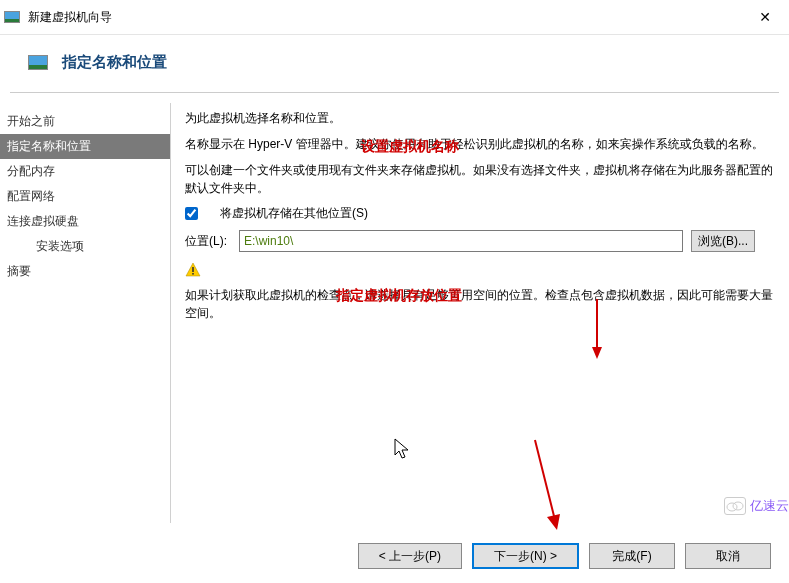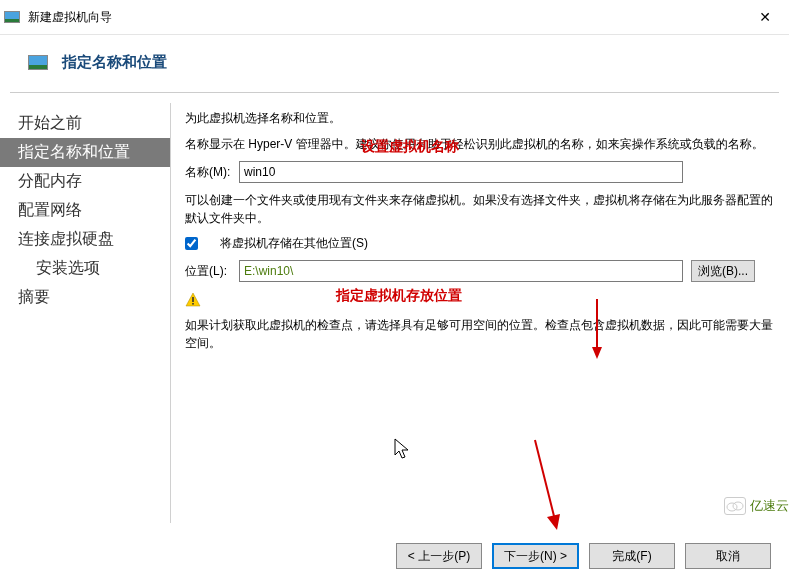--- a/index.html
+++ b/index.html
@@ -7,47 +7,47 @@
 .titlebar { height: 30px; display: flex; align-items: center; padding: 17px 4px; border-bottom: 1px solid #e5e5e5; }
 .titlebar-icon { width: 16px; height: 12px; background: linear-gradient(to bottom, #4aa3df 0%, #4aa3df 70%, #2a7a3a 70%, #2a7a3a 100%); margin-right: 8px; border: 1px solid #888; }
 .titlebar-title { flex: 1; font-size: 12px; }
 .titlebar-close { width: 40px; height: 30px; display: flex; align-items: center; justify-content: center; font-size: 14px; cursor: default; }
 .header { padding: 18px 10px 20px 28px; display: flex; align-items: center; gap: 14px; }
 .header-icon { width: 20px; height: 15px; background: linear-gradient(to bottom, #4aa3df 0%, #4aa3df 70%, #2a7a3a 70%, #2a7a3a 100%); border: 1px solid #888; }
 .header-title { font-size: 15px; font-weight: bold; color: #1a4a7a; }
 .header-divider { height: 1px; background: #ccc; margin: 0 10px; }
 .body { display: flex; height: 440px; }
 .sidebar { width: 170px; padding: 16px 0 0 0; }
-.sidebar-item { padding: 4px 10px 4px 18px; font-size: 16px; color: #333; cursor: default; }
+.sidebar-item { padding: 4px 10px 4px 7px; font-size: 12px; color: #333; cursor: default; }
 .sidebar-item.active { background: #7a7a7a; color: #fff; }
 .sidebar-item.sub { padding-left: 36px; }
 .divider-v { width: 1px; background: #d0d0d0; margin-top: 10px; margin-bottom: 10px; }
 .content { flex: 1; padding: 16px 14px 10px 14px; position: relative; }
 .content p { margin-bottom: 8px; line-height: 1.5; }
 .field-row { display: flex; align-items: center; margin-bottom: 8px; gap: 8px; }
 .field-label { width: 46px; }
 .text-input { flex: 1; height: 22px; border: 1px solid #7a7a7a; padding: 2px 4px; font-size: 12px; font-family: inherit; }
 .text-input.name { max-width: 444px; }
 .text-input.loc { background: #fff; color: #4d7c0f; }
 .checkbox-row { display: flex; align-items: center; gap: 22px; margin: 8px 0; }
 .checkbox-row input { accent-color: #0066cc; }
 .browse-btn { width: 64px; height: 22px; border: 1px solid #888; background: #e1e1e1; font-size: 12px; cursor: default; }
 .warning-row { display: flex; gap: 8px; margin-top: 10px; line-height: 1.5; flex-direction: column; }
 .warning-icon { width: 16px; height: 16px; flex-shrink: 0; }
 .annotation { position: absolute; color: #d00000; font-size: 14px; font-weight: bold; pointer-events: none; text-align: right; }
 .anno1 { top: 45px; left: 190px; }
 .anno2 { top: 194px; left: 165px; }
 .footer { position: absolute; bottom: 14px; right: 18px; display: flex; gap: 10px; }
-.footer-btn { min-width: 86px; height: 26px; border: 1px solid #888; background: #e1e1e1; font-size: 12px; cursor: default; padding: 0 10px; }
+.footer-btn { min-width: 86px; height: 26px; border: 1px solid #888; background: #e1e1e1; font-size: 12px; cursor: default; padding: 0 20px; }
 .footer-btn.primary { border: 2px solid #0078d7; }
 .arrow-svg { position: absolute; pointer-events: none; }
 .arrow-svg.a1 { left: 396px; top: 196px; }
 .arrow-svg.a2 { left: 525px; top: 430px; }
 .cursor-svg { position: absolute; left: 394px; top: 438px; pointer-events: none; }
-.watermark { position: absolute; right: 0; bottom: 68px; display: flex; align-items: center; gap: 4px; color: #4d7c0f; font-size: 13px; }
+.watermark { position: absolute; right: 0; bottom: 68px; display: flex; align-items: center; gap: 4px; color: #8b5cf6; font-size: 13px; }
 .watermark-icon { width: 22px; height: 18px; border: 1px solid #ccc; border-radius: 3px; display: flex; align-items: center; justify-content: center; }
 </style>
 </head>
 <body>
 
 <div class="titlebar">
   <div class="titlebar-icon"></div>
   <div class="titlebar-title">新建虚拟机向导</div>
   <div class="titlebar-close">✕</div>
 </div>
@@ -65,24 +65,20 @@
     <div class="sidebar-item">分配内存</div>
     <div class="sidebar-item">配置网络</div>
     <div class="sidebar-item">连接虚拟硬盘</div>
     <div class="sidebar-item sub">安装选项</div>
     <div class="sidebar-item">摘要</div>
   </div>
   <div class="divider-v"></div>
   <div class="content">
     <p>为此虚拟机选择名称和位置。</p>
     <p>名称显示在 Hyper-V 管理器中。建议你使用有助于轻松识别此虚拟机的名称，如来宾操作系统或负载的名称。</p>
-    <div class="field-row">
-      <span class="field-label">名称(M):</span>
-      <input class="text-input name" value="win10" style="">
-    </div>
     <p>可以创建一个文件夹或使用现有文件夹来存储虚拟机。如果没有选择文件夹，虚拟机将存储在为此服务器配置的默认文件夹中。</p>
     <div class="checkbox-row">
       <input type="checkbox" checked="" style="">
       <span>将虚拟机存储在其他位置(S)</span>
     </div>
     <div class="field-row">
       <span class="field-label">位置(L):</span>
       <input class="text-input loc" style="max-width: 444px; background: rgb(255, 255, 255);" value="E:\win10\">
       <button class="browse-btn">浏览(B)...</button>
     </div>

